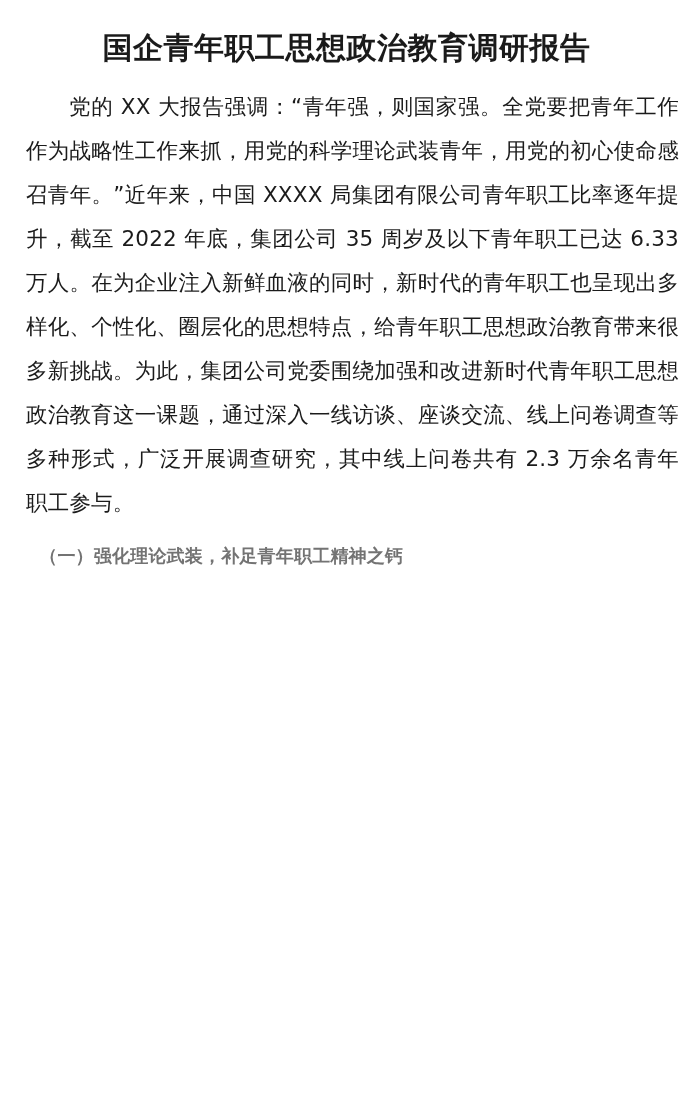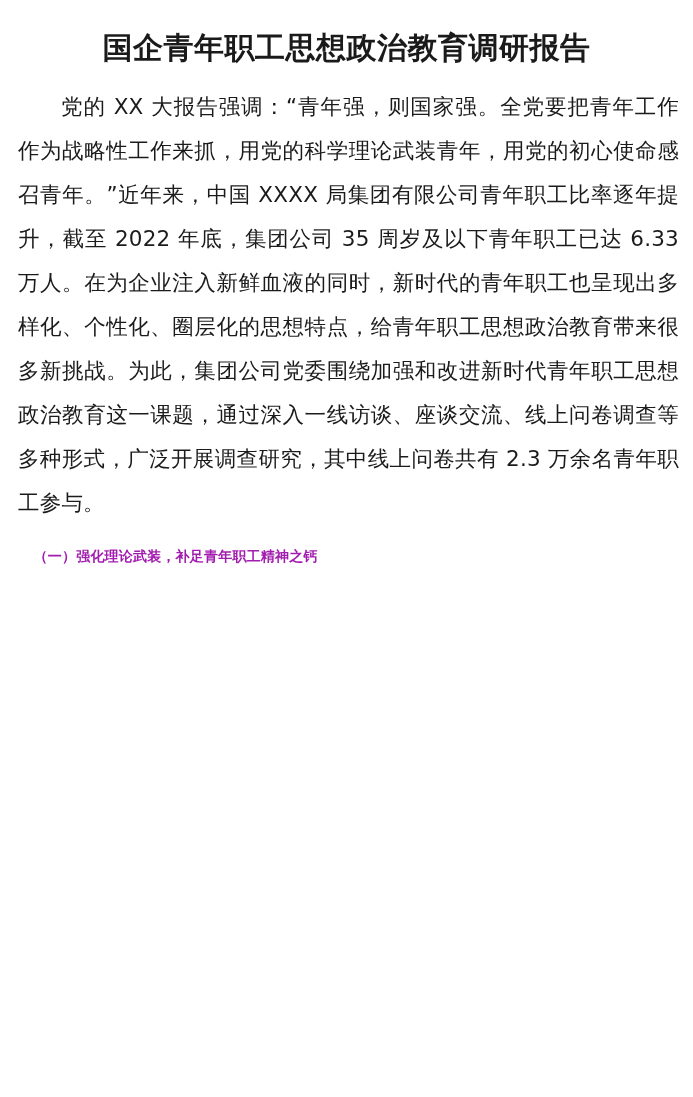--- a/index.html
+++ b/index.html
@@ -28,39 +28,39 @@
     font-weight: bold;
     color: #1a1a1a;
     letter-spacing: 0.5px;
     line-height: 1.3;
     margin: 6px 0 18px 0;
   }
   p.body-para {
     font-size: 21.5px;
     line-height: 44px;
     color: #1b1b1b;
-    margin: 0 0 2px 4px;
+    margin: 0 0 2px 12px;
     text-align: justify;
     text-justify: inter-ideograph;
     text-indent: 2em;
     letter-spacing: 0.2px;
   }
   h2.heading-1 {
     font-size: 22.5px;
     font-weight: bold;
     color: #e8262b;
     margin: 10px 0 4px 0;
     line-height: 42px;
     text-indent: 1.4em;
     letter-spacing: 0.2px;
   }
   h3.heading-2 {
-    font-size: 14px;
+    font-size: 18px;
     font-weight: bold;
-    color: #a21caf;
+    color: #737373;
     margin: 10px 0 2px 0;
     line-height: 42px;
     text-indent: 1.4em;
     letter-spacing: 0.2px;
   }
   .clip {
     overflow: hidden;
   }
 </style>
 </head>

